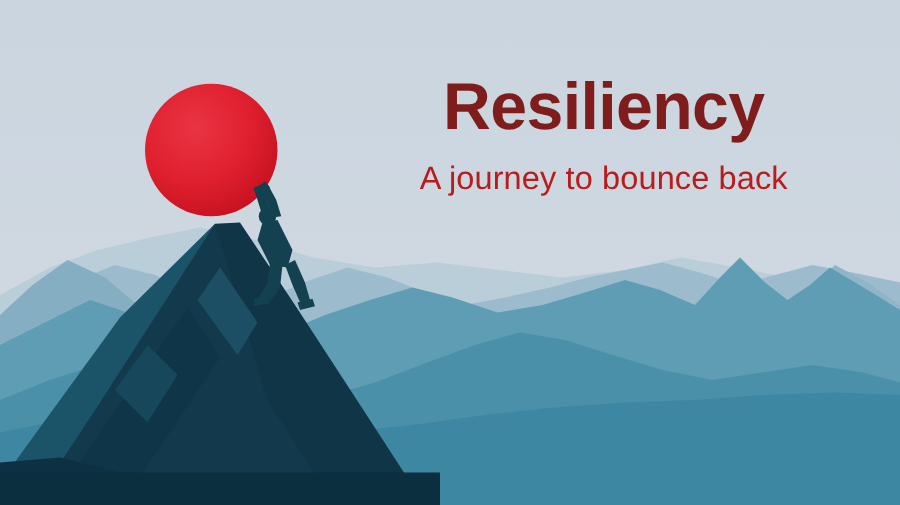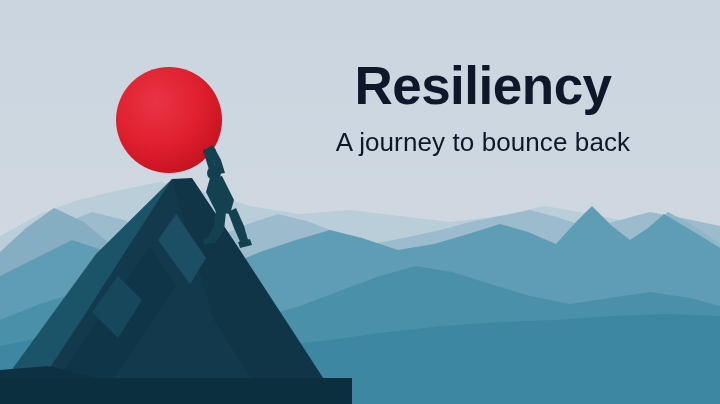--- a/index.html
+++ b/index.html
@@ -30,32 +30,32 @@
     text-align: center;
     z-index: 5;
   }
   .title {
     margin: 0;
     font-family: "Liberation Sans", sans-serif;
     font-size: 53px;
     font-weight: bold;
     letter-spacing: -0.5px;
     line-height: 1.05;
-    color: #0f172a;
+    color: #7f1d1d;
     text-align: center;
     white-space: nowrap;
   }
   .subtitle {
     margin: 14px 0 0 0;
     font-family: "Liberation Sans", sans-serif;
     font-size: 26px;
     font-weight: normal;
     letter-spacing: 0.1px;
     line-height: 1.1;
-    color: #0f172a;
+    color: #b91c1c;
     text-align: center;
     white-space: nowrap;
   }
 </style>
 </head>
 <body>
 
 <div id="slide">
 
   <svg id="scene" viewBox="0 0 720 404" preserveAspectRatio="none" xmlns="http://www.w3.org/2000/svg">

